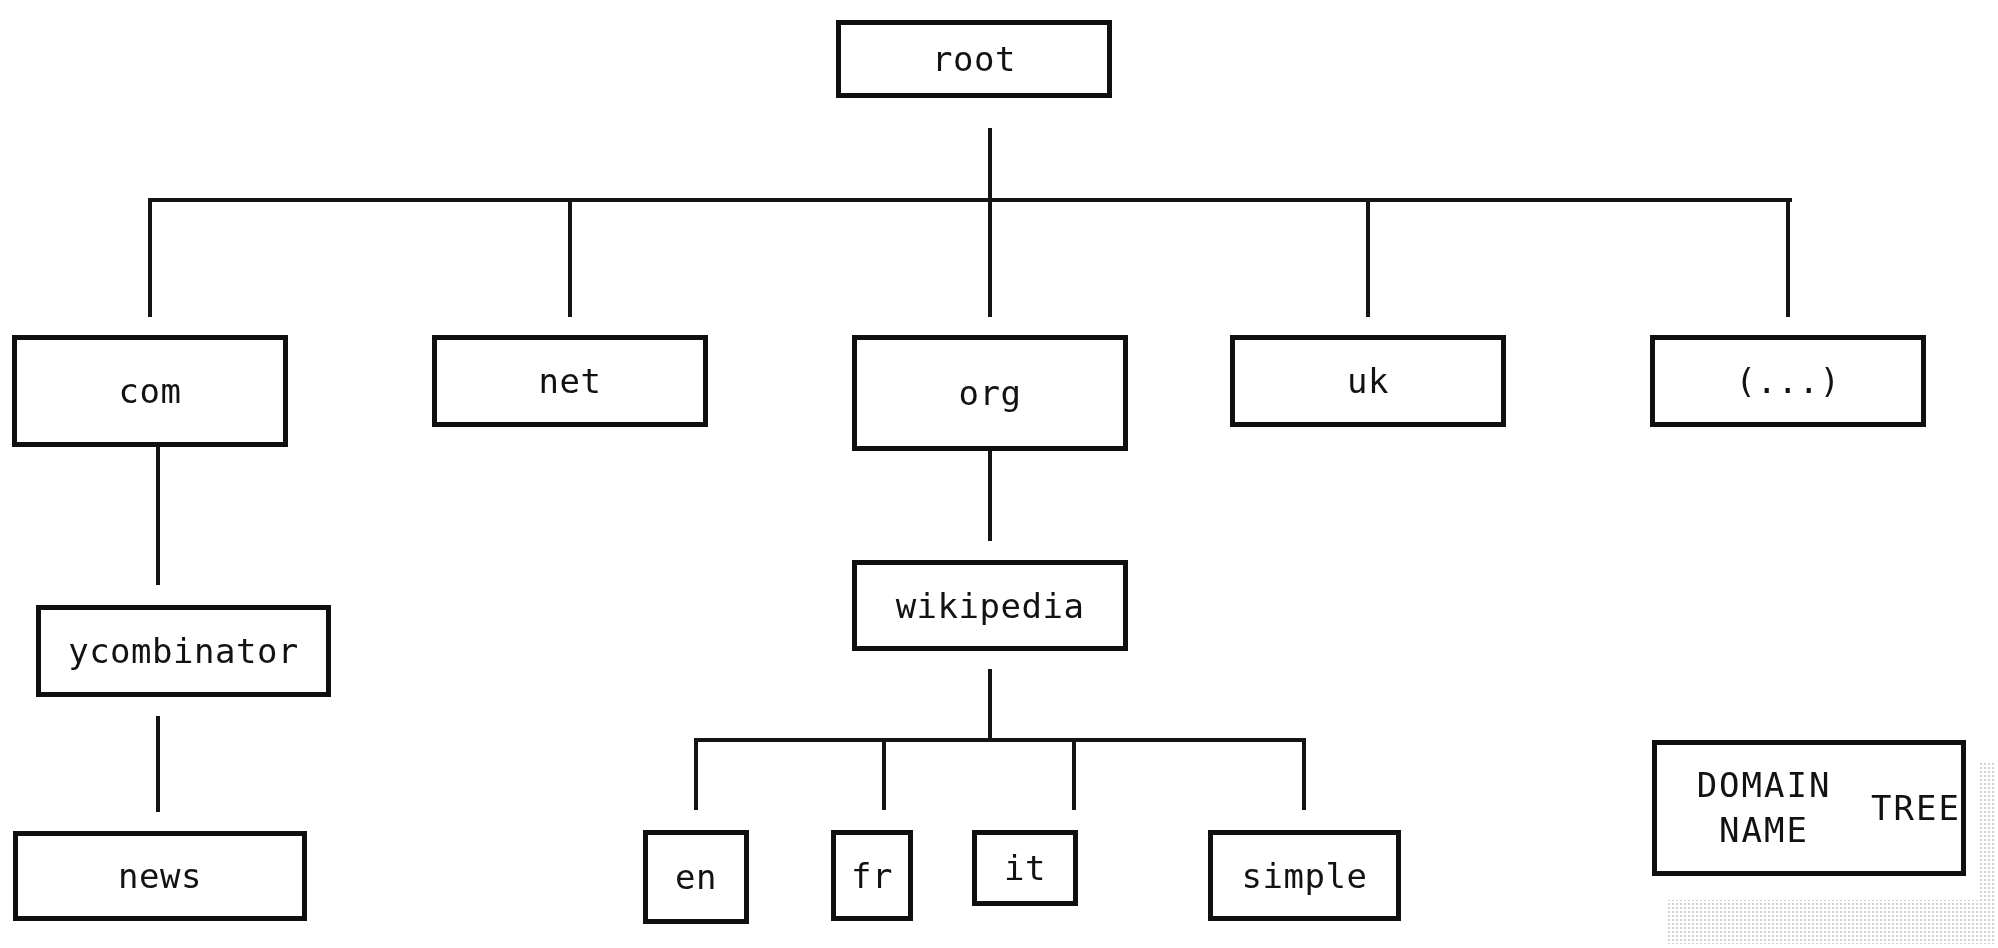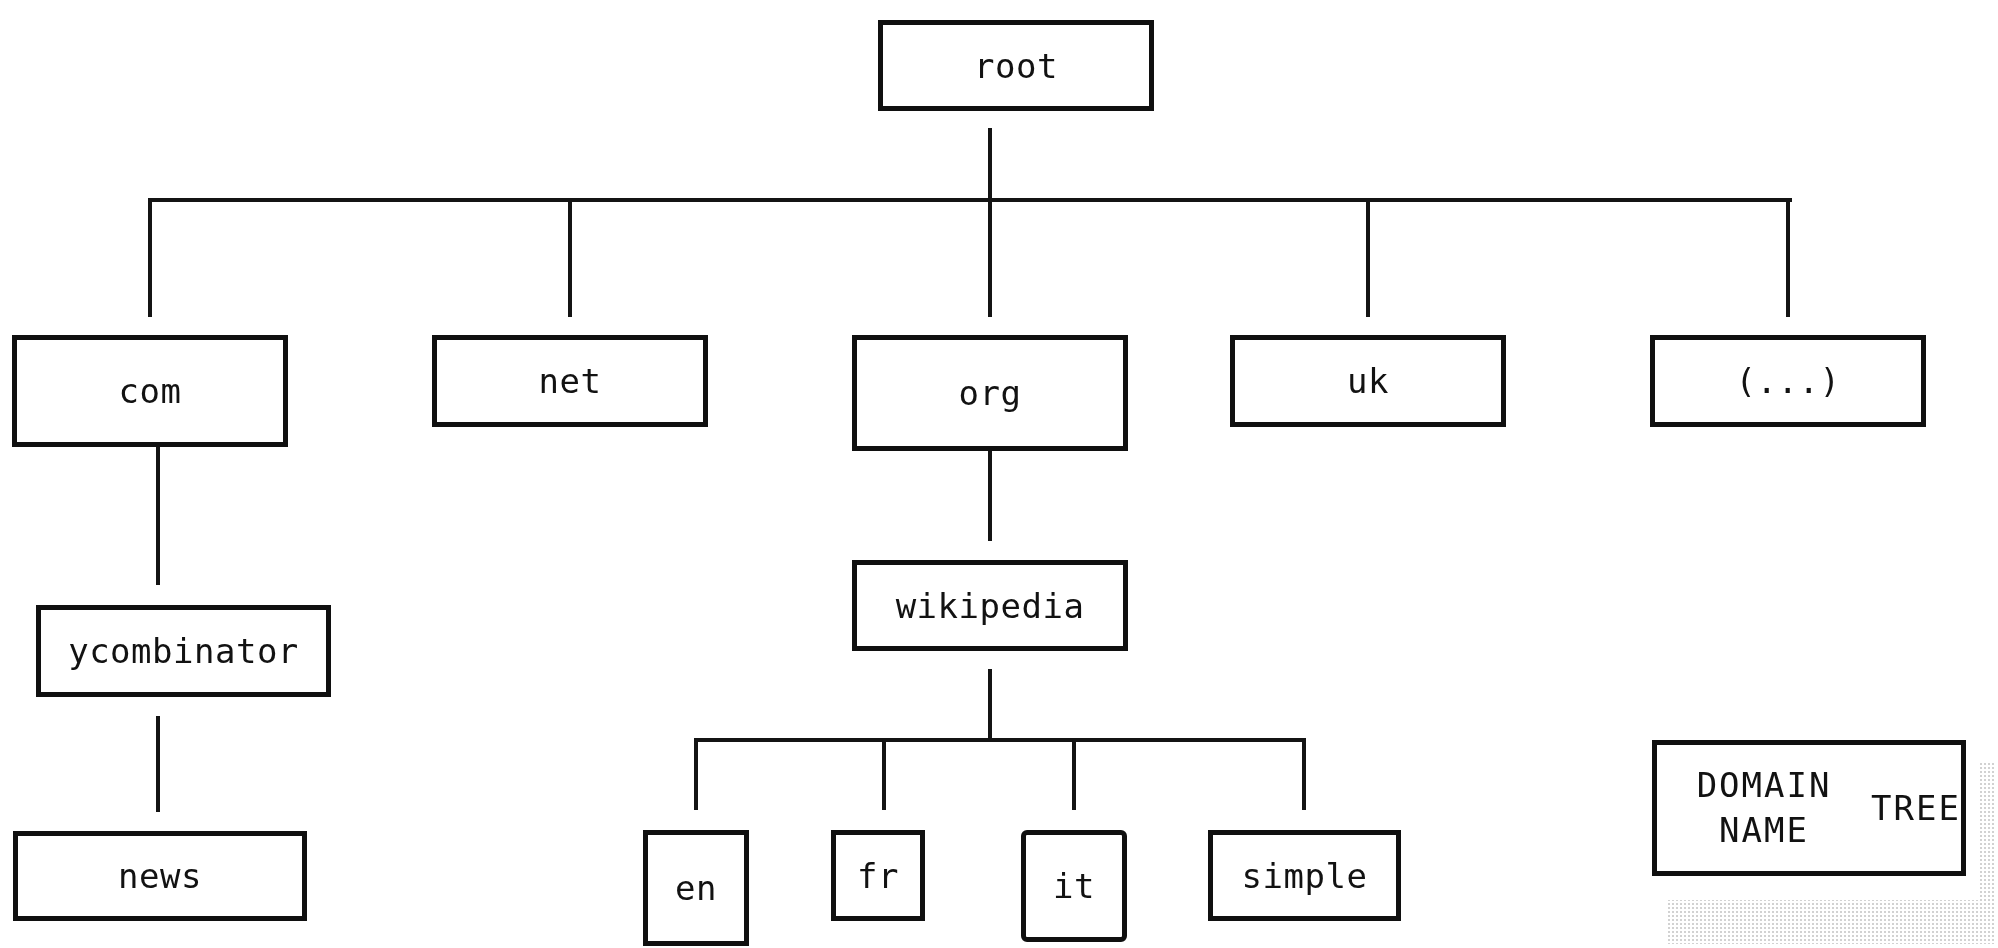--- a/index.html
+++ b/index.html
@@ -23,32 +23,32 @@
     border: 5px solid #101010;
     background: #ffffff;
     display: flex;
     align-items: center;
     justify-content: center;
     font-size: 34px;
     line-height: 1;
     letter-spacing: 0.5px;
     z-index: 3;
   }
-  .n-root        { left: 878px;  top: 20px;  width: 276px; height: 91px; }
+  .n-root        { left: 836px;  top: 20px;  width: 276px; height: 78px; }
   .n-com         { left: 12px;   top: 335px; width: 276px; height: 112px; }
   .n-net         { left: 432px;  top: 335px; width: 276px; height: 92px; }
   .n-org         { left: 852px;  top: 335px; width: 276px; height: 116px; }
   .n-uk          { left: 1230px; top: 335px; width: 276px; height: 92px; text-align: right; }
   .n-other       { left: 1650px; top: 335px; width: 276px; height: 92px; }
   .n-wikipedia   { left: 852px;  top: 560px; width: 276px; height: 91px; }
   .n-ycombinator { left: 13px;   top: 605px; width: 295px; height: 92px; margin-left: 23px; }
   .n-news        { left: 13px;   top: 831px; width: 294px; height: 90px; }
-  .n-en          { left: 643px;  top: 830px; width: 106px; height: 116px; }
-  .n-fr          { left: 831px;  top: 830px; width: 94px; height: 91px; text-align: center; }
-  .n-it          { left: 1021px; top: 830px; width: 106px; height: 112px; border-radius: 6px; }
+  .n-en          { left: 643px;  top: 830px; width: 106px; height: 94px; }
+  .n-fr          { left: 831px;  top: 830px; width: 82px; height: 91px; text-align: center; }
+  .n-it          { left: 972px; top: 830px; width: 106px; height: 76px; }
   .n-simple      { left: 1208px; top: 830px; width: 193px; height: 91px; }
   
   .line {
     position: absolute;
     background: #141414;
     z-index: 1;
   }
   .v { width: 4px; }
   .h { height: 4px; }
   .l-root-drop   { left: 988px;  top: 128px; height: 75px; }

